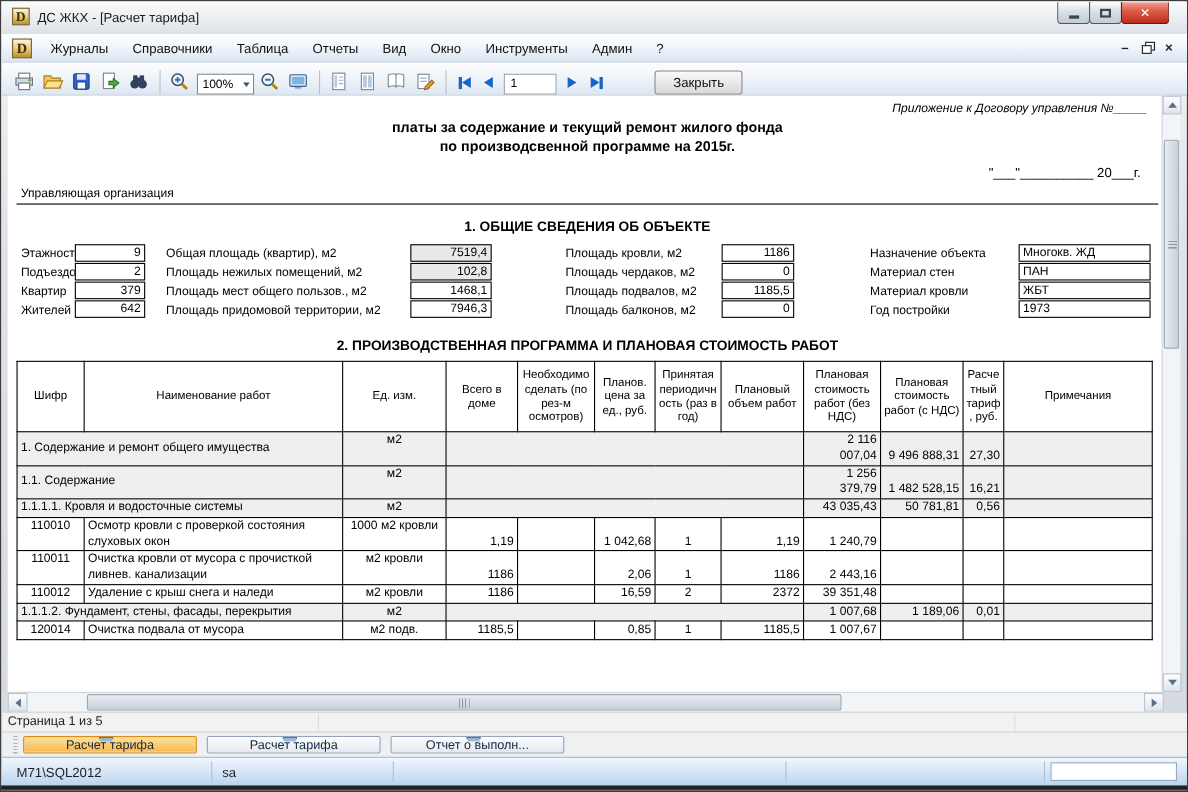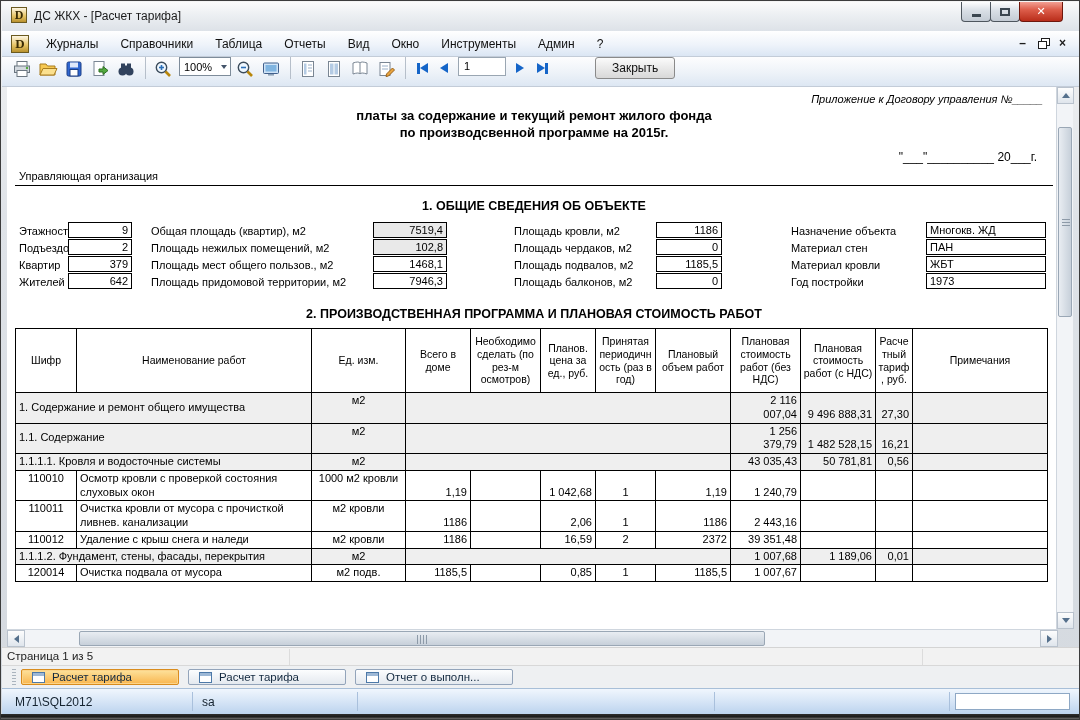--- a/index.html
+++ b/index.html
@@ -17,21 +17,21 @@
   .glyph-min{width:9px;height:3px;background:#3b4650;margin-top:8px;}
   .glyph-max{width:10px;height:8px;border:2px solid #3b4650;}
   
   .menubar{position:absolute;left:1px;top:30px;width:1078px;height:26px;background:linear-gradient(#ffffff,#eef3fa 55%,#dbe6f4);border-bottom:1px solid #c3ccd8;display:flex;align-items:center;}
   .menubar .logo{margin:0 6px 0 9px;}
   .menu-item{padding:4px 11px;font-size:12px;color:#111;cursor:default;}
   .mdi-controls{position:absolute;right:14px;top:5px;display:flex;gap:12px;align-items:center;}
   .mdi-glyph{font-size:12px;font-weight:bold;color:#1c1c1c;line-height:14px;}
   .restore-glyph{width:9px;height:8px;border:1px solid #1c1c1c;background:#fff;box-shadow:3px -3px 0 -1px #fff,3px -3px 0 0 #1c1c1c;margin-top:3px;}
   
-  .toolbar{position:absolute;left:1px;top:56px;width:1078px;height:30px;background:linear-gradient(#fdfdfe,#edf2f8 55%,#dde7f3);border-bottom:1px solid #c3ccd8;display:flex;align-items:flex-start;padding-left:8px;}
+  .toolbar{position:absolute;left:1px;top:56px;width:1078px;height:30px;background:linear-gradient(#fdfdfe,#edf2f8 55%,#dde7f3);border-bottom:1px solid #c3ccd8;display:flex;align-items:flex-end;padding-left:8px;}
   .tbtn{width:24px;height:24px;display:flex;align-items:center;justify-content:center;margin-right:2px;}
   .tsep{width:1px;height:22px;background:#b6bfca;margin:0 5px;}
   .zoom-combo{width:52px;height:19px;background:#fff;border:1px solid #7e8c9a;display:flex;align-items:center;font-size:11px;padding-left:4px;margin:0 2px;}
   .zoom-combo .arrow{margin-left:auto;margin-right:3px;width:0;height:0;border-left:3.5px solid transparent;border-right:3.5px solid transparent;border-top:4px solid #44546a;}
   .page-box{width:48px;height:19px;background:#fff;border:1px solid #9aa6b2;font-size:11px;padding:2px 0 0 5px;margin:0 3px;}
   .nav{display:flex;align-items:center;justify-content:center;width:22px;height:22px;}
   .tri-l{width:0;height:0;border-right:8px solid #1565c8;border-top:5px solid transparent;border-bottom:5px solid transparent;}
   .tri-r{width:0;height:0;border-left:8px solid #1565c8;border-top:5px solid transparent;border-bottom:5px solid transparent;}
   .nav-bar{width:3px;height:11px;background:#1565c8;}
   .close-doc-btn{margin-left:42px;height:22px;padding:0 16px;font-size:12px;color:#111;background:linear-gradient(#fbfbfb,#e9e9e9 50%,#d8d8d8);border:1px solid #8a8a8a;border-radius:3px;}
@@ -86,21 +86,21 @@
   .tri-left{width:0;height:0;border-top:4px solid transparent;border-bottom:4px solid transparent;border-right:5px solid #55708c;}
   .tri-right{width:0;height:0;border-top:4px solid transparent;border-bottom:4px solid transparent;border-left:5px solid #55708c;}
   .h-thumb{position:absolute;left:72px;top:1px;width:686px;height:15px;background:linear-gradient(#e9edf2,#c7d0da);border:1px solid #9aa7b5;border-radius:2px;}
   .h-thumb:after{content:"";position:absolute;top:3px;left:50%;margin-left:-5px;width:10px;height:9px;background:repeating-linear-gradient(90deg,#8d9aa8 0 1px,transparent 1px 3px);}
   
   .pagepanel{position:absolute;left:1px;top:646px;width:1078px;height:18px;background:#f2f2f2;border-top:1px solid #d4d4d4;font-size:11.5px;color:#222;}
   .pagepanel .txt{position:absolute;left:5px;top:2px;}
   .pp-sep{position:absolute;top:1px;width:1px;height:16px;background:#dcdcdc;}
   .tabbar{position:absolute;left:1px;top:664px;width:1078px;height:23px;background:#eef0f2;border-top:1px solid #d8d8d8;display:flex;align-items:center;padding-left:10px;}
   .tab-grip{width:4px;height:16px;margin-right:5px;background:repeating-linear-gradient(#aab4be 0 1px,transparent 1px 3px);}
-  .tab{height:16px;display:flex;align-items:center;padding:0 10px;margin-right:9px;border:1px solid #93a4ba;border-radius:2px;background:linear-gradient(#fcfdfe,#e4e9ef);font-size:11.5px;color:#13293f;min-width:158px;}
+  .tab{height:16px;display:flex;align-items:center;padding:0 10px;margin-right:9px;border:1px solid #93a4ba;border-radius:2px;background:linear-gradient(#fcfdfe,#e4e9ef);font-size:11.5px;color:#13293f;min-width:158px;flex-direction:column;}
   .tab.active{background:linear-gradient(#fde29c,#f9b64f);border-color:#d98c1e;box-shadow:inset 0 0 0 1px #fcd489;}
   .tab-icon{width:13px;height:11px;border:1px solid #4d79a8;background:#fff;margin-right:7px;position:relative;}
   .tab-icon:after{content:"";position:absolute;left:0;top:0;right:0;height:3px;background:#9db8d6;}
   .statusbar{position:absolute;left:1px;top:687px;width:1078px;height:26px;background:linear-gradient(#f0f6fd,#d9e7f7 45%,#bcd3ee);border-top:1px solid #a8bfd8;font-size:12px;color:#14222f;}
   .sb-item{position:absolute;top:6px;}
   .sb-server{left:13px;} .sb-user{left:200px;}
   .sb-sep{position:absolute;top:3px;width:1px;height:19px;background:#a9c0dc;}
   .sb-box{position:absolute;right:10px;top:4px;width:115px;height:17px;background:#fff;border:1px solid #8ea8c5;}
   .bottomedge{position:absolute;left:0;top:713px;width:1080px;height:7px;background:linear-gradient(#2d2d2d,#1c1c1c 40%,#6e6e6e 70%,#c9c9c9);}
 </style>

